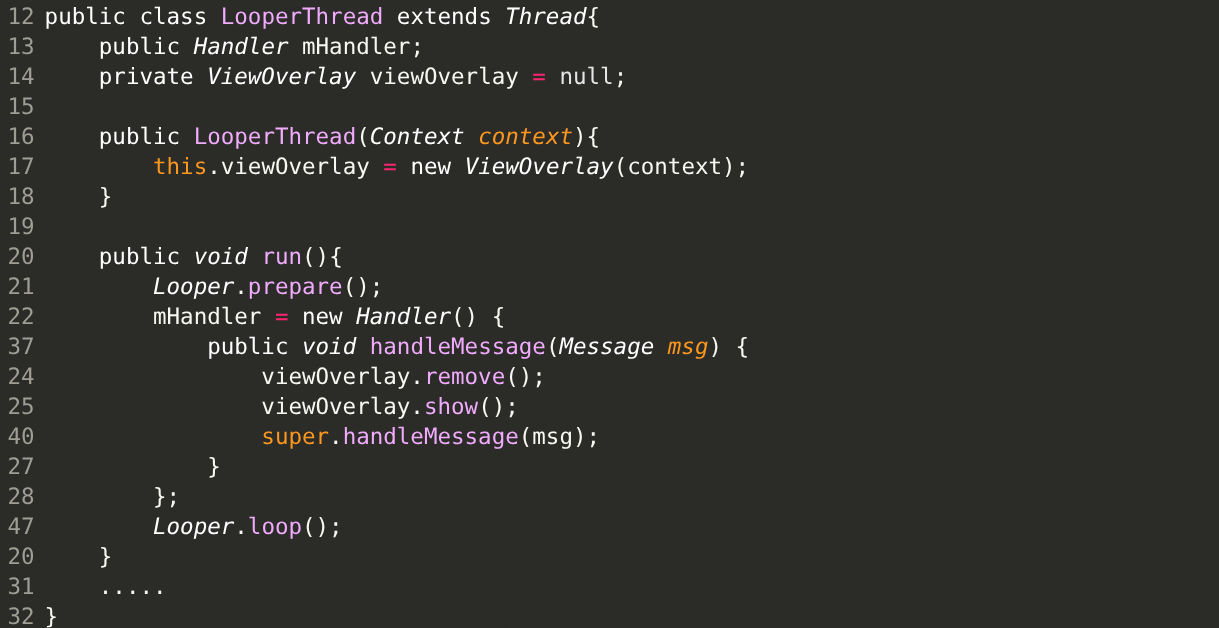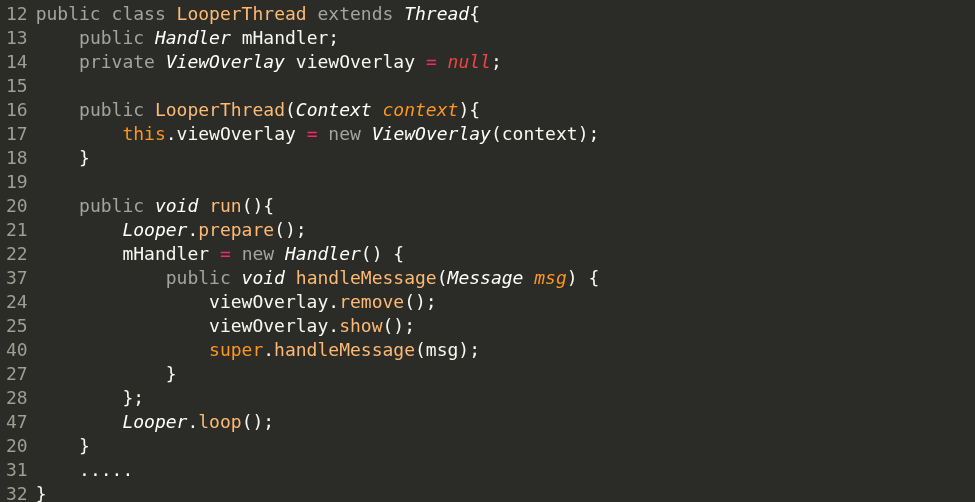--- a/index.html
+++ b/index.html
@@ -29,26 +29,26 @@
   .gutter div {
     height: 24px;
   }
   .code {
     white-space: pre;
     flex: 1;
   }
   .line {
     height: 24px;
   }
-  .kw   { color: #a3a3a3; }   
+  .kw   { color: #ffffff; }   
   .type { color: #ffffff; font-style: italic; }
-  .fn   { color: #fdba74; margin-top: 35px; }
+  .fn   { color: #f0abfc; margin-top: 35px; }
   .param{ color: #fd971f; font-style: italic; }
   .this { color: #fd971f; }
-  .lit  { color: #ef4444; font-style: italic; }
+  .lit  { color: #e5e5e5; }
   .op   { color: #f92672; }
   .plain{ color: #f8f8f2; }
 </style>
 </head>
 <body>
 
 <div class="editor">
   <div class="gutter">
       <div>12</div>
       <div>13</div>

